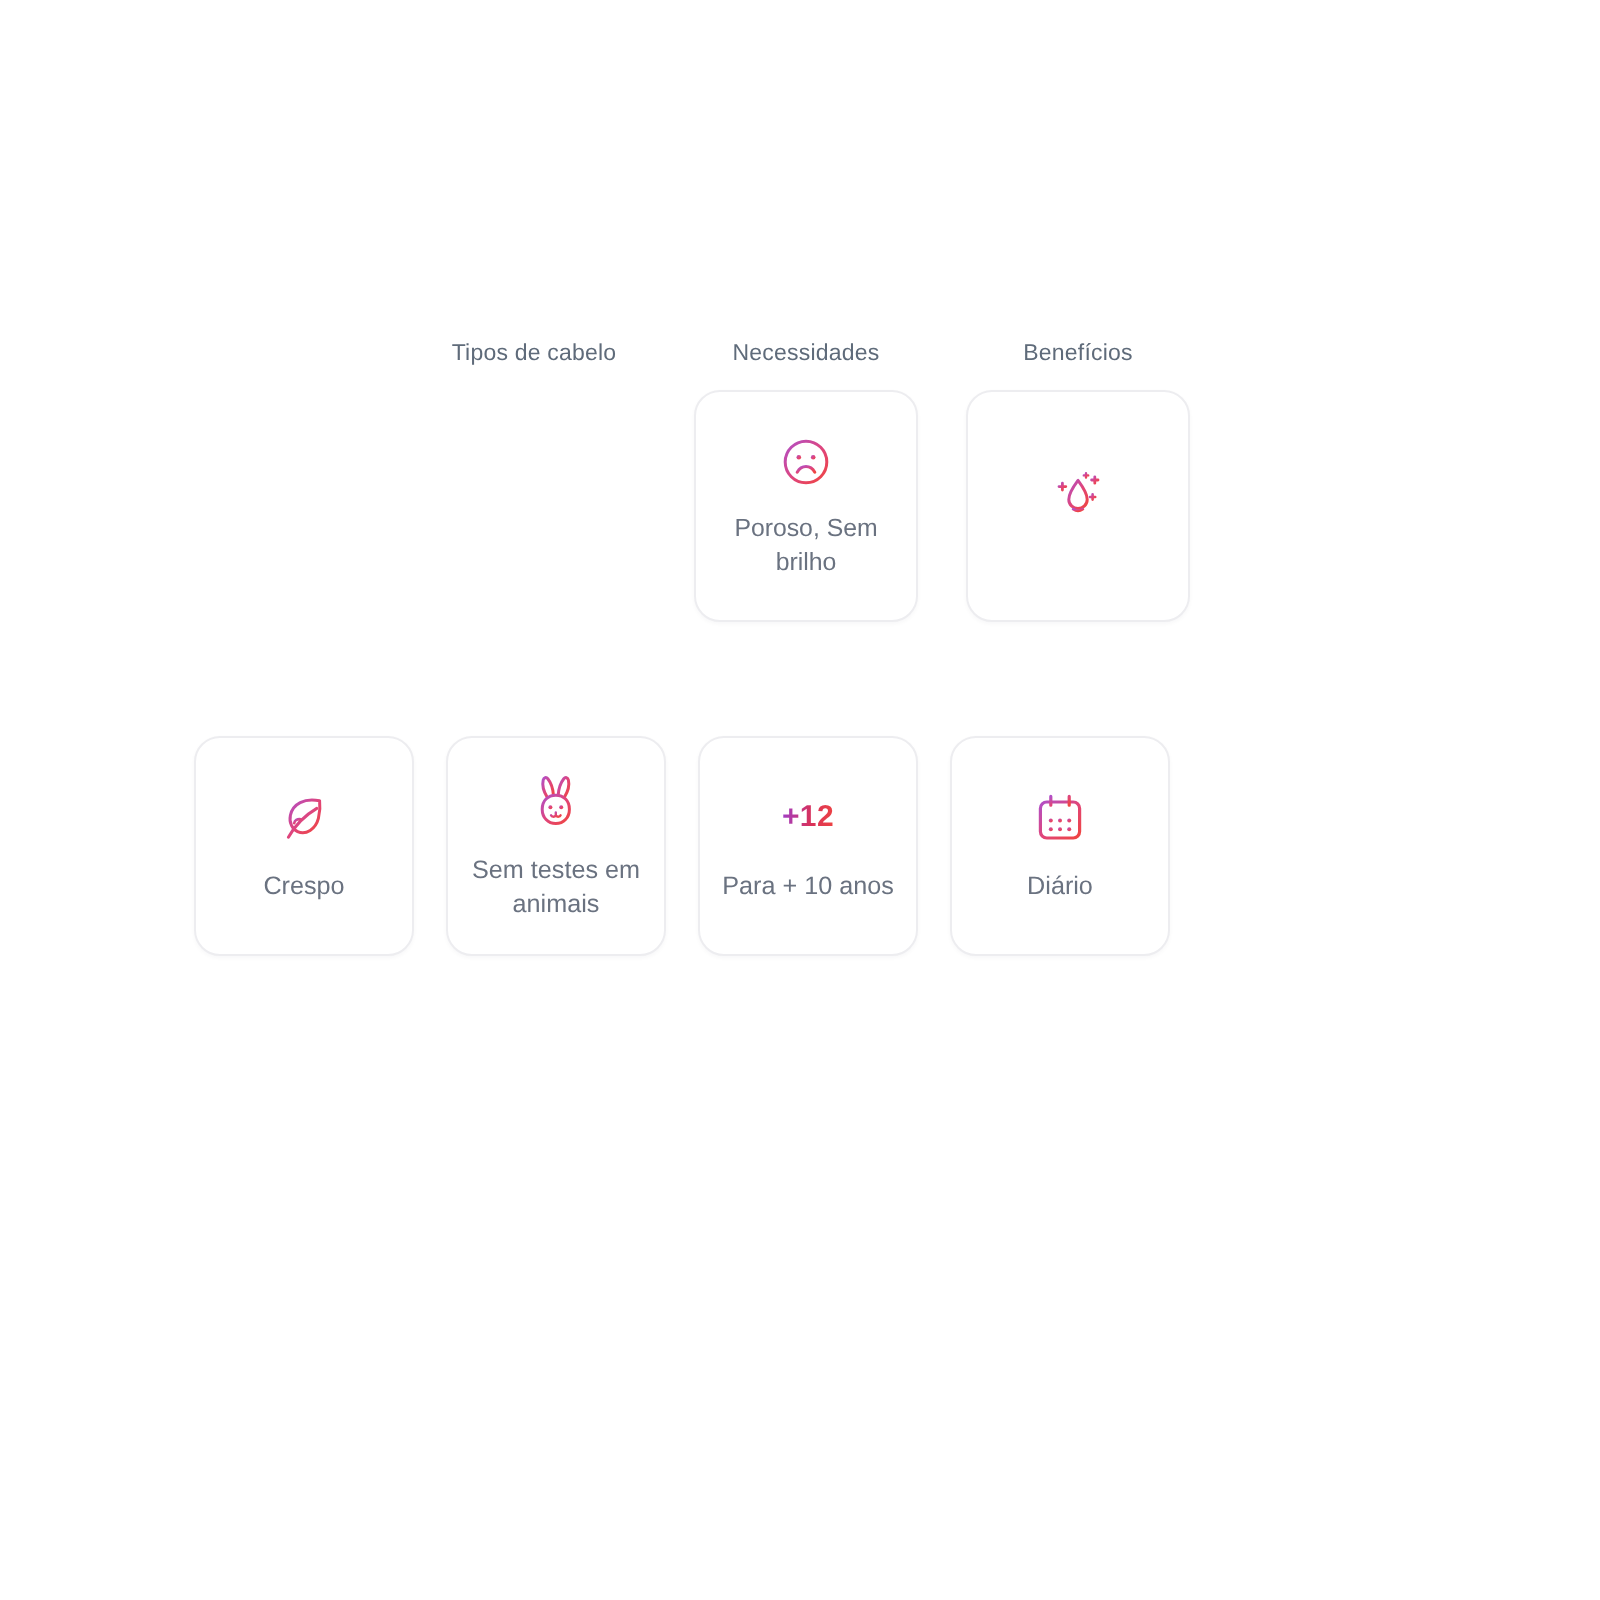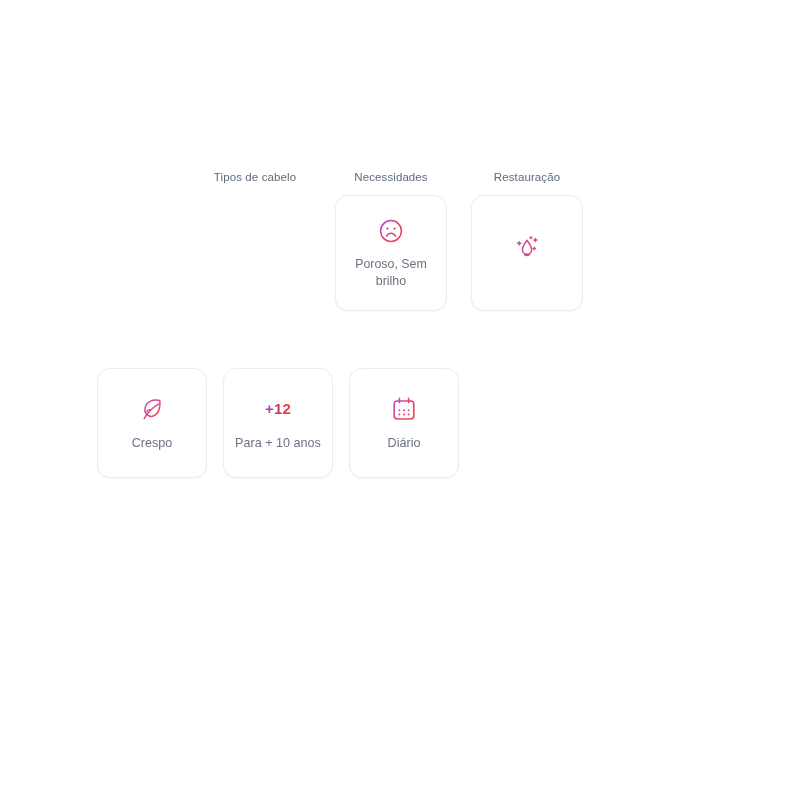--- a/index.html
+++ b/index.html
@@ -9,21 +9,21 @@
     font-family:"Liberation Sans", sans-serif;
     -webkit-font-smoothing:antialiased;
     position:relative;
     overflow:hidden;
   }
   .stage{position:relative;width:800px;height:800px;}
 
   
   .attr-row{
     position:absolute;
-    left:199px; top:171px;
+    left:211px; top:171px;
     display:flex;
     gap:24px;
   }
   .attr-col{
     width:112px;
     display:flex;
     flex-direction:column;
     align-items:center;
   }
   .attr-header{
@@ -139,21 +139,21 @@
             <circle cx="9.4" cy="10.6" r="1.15" fill="url(#gA)"></circle>
             <circle cx="16.6" cy="10.6" r="1.15" fill="url(#gA)"></circle>
             <path d="M8.6 18.1c1.1-1.9 2.7-2.8 4.4-2.8s3.3.9 4.4 2.8" stroke="url(#gA)" stroke-width="1.5" stroke-linecap="round" fill="none"></path>
           </svg>
         </div>
         <div class="attr-text">Poroso, Sem brilho</div>
       </div>
     </div>
 
     <div class="attr-col">
-      <div class="attr-header">Restauração</div>
+      <div class="attr-header">Benefícios</div>
       <div class="card attr-card">
         <div class="attr-icon">
           <svg width="30" height="28" viewBox="0 0 30 28" fill="none">
             <defs>
               <linearGradient id="gB" x1="0" y1="0" x2="1" y2="1">
                 <stop offset="0" stop-color="#b14fc8"></stop>
                 <stop offset="0.5" stop-color="#e0457a"></stop>
                 <stop offset="1" stop-color="#f0453f"></stop>
               </linearGradient>
             </defs>
@@ -184,20 +184,40 @@
             </linearGradient>
           </defs>
           <path d="M21.8 5.4c-7.6-1.6-13.4 1.6-14.6 7.2-.8 3.8 1 7 3.6 8.2 4.2 1.9 9-1.2 10.4-6.6.8-3.2.9-6.4.6-8.8z" stroke="url(#gD)" stroke-width="1.5" fill="none" stroke-linejoin="round"></path>
           <path d="M6.2 23.6C9.4 18 14.6 12.6 20.4 9.2" stroke="url(#gD)" stroke-width="1.5" stroke-linecap="round" fill="none"></path>
           <path d="M12.4 14.6c-1.8-.3-3.1.6-3.3 2" stroke="url(#gD)" stroke-width="1.3" stroke-linecap="round" fill="none"></path>
         </svg>
       </div>
       <div class="badge-text">Crespo</div>
     </div>
 
+    <div class="card badge-card">
+      <div class="badge-icon">
+        <svg width="26" height="30" viewBox="0 0 26 30" fill="none">
+          <defs>
+            <linearGradient id="gE" x1="0" y1="0" x2="1" y2="1">
+              <stop offset="0" stop-color="#b14fc8"></stop>
+              <stop offset="0.5" stop-color="#e0457a"></stop>
+              <stop offset="1" stop-color="#f0453f"></stop>
+            </linearGradient>
+          </defs>
+          <path d="M8.6 12.6C7.0 10.0 6.0 6.6 6.6 4.0c.3-1.3 1.5-1.6 2.3-.6 1.6 2 2.6 5.2 2.8 8.2" stroke="url(#gE)" stroke-width="1.5" fill="none" stroke-linejoin="round"></path>
+          <path d="M17.2 12.6c1.6-2.6 2.6-6.0 2.0-8.6-.3-1.3-1.5-1.6-2.3-.6-1.6 2-2.6 5.2-2.8 8.2" stroke="url(#gE)" stroke-width="1.5" fill="none" stroke-linejoin="round"></path>
+          <path d="M12.9 11.6c4.0 0 6.8 2.8 6.8 7.0 0 4.2-2.9 7.2-6.8 7.2s-6.8-3.0-6.8-7.2c0-4.2 2.8-7.0 6.8-7.0z" stroke="url(#gE)" stroke-width="1.5" fill="none"></path>
+          <circle cx="10.2" cy="17.6" r="1.0" fill="url(#gE)"></circle>
+          <circle cx="15.6" cy="17.6" r="1.0" fill="url(#gE)"></circle>
+          <path d="M12.9 20.2v1.6M12.9 21.8c-.9.9-2.0.6-2.4-.2M12.9 21.8c.9.9 2.0.6 2.4-.2" stroke="url(#gE)" stroke-width="1.2" stroke-linecap="round" fill="none"></path>
+        </svg>
+      </div>
+      <div class="badge-text">Sem testes em animais</div>
+    </div>
 
     <div class="card badge-card">
       <div class="badge-icon">
         <span class="badge-age">+12</span>
       </div>
       <div class="badge-text">Para + 10 anos</div>
     </div>
 
     <div class="card badge-card">
       <div class="badge-icon">

